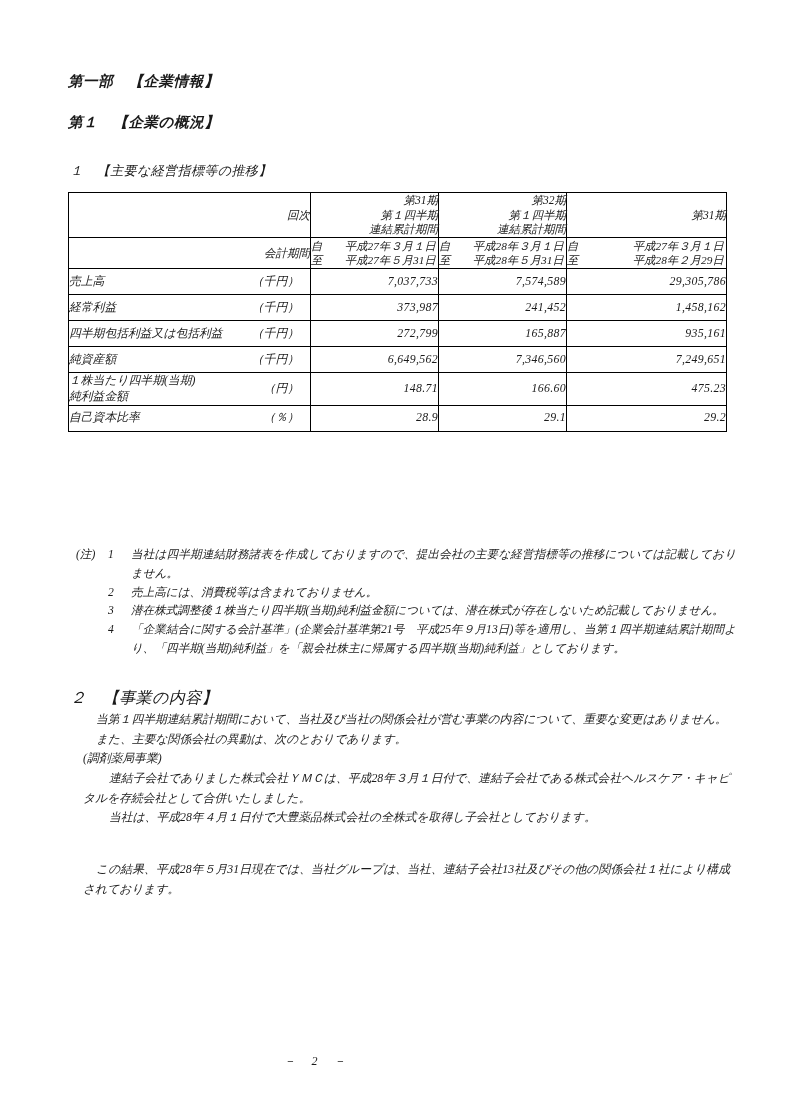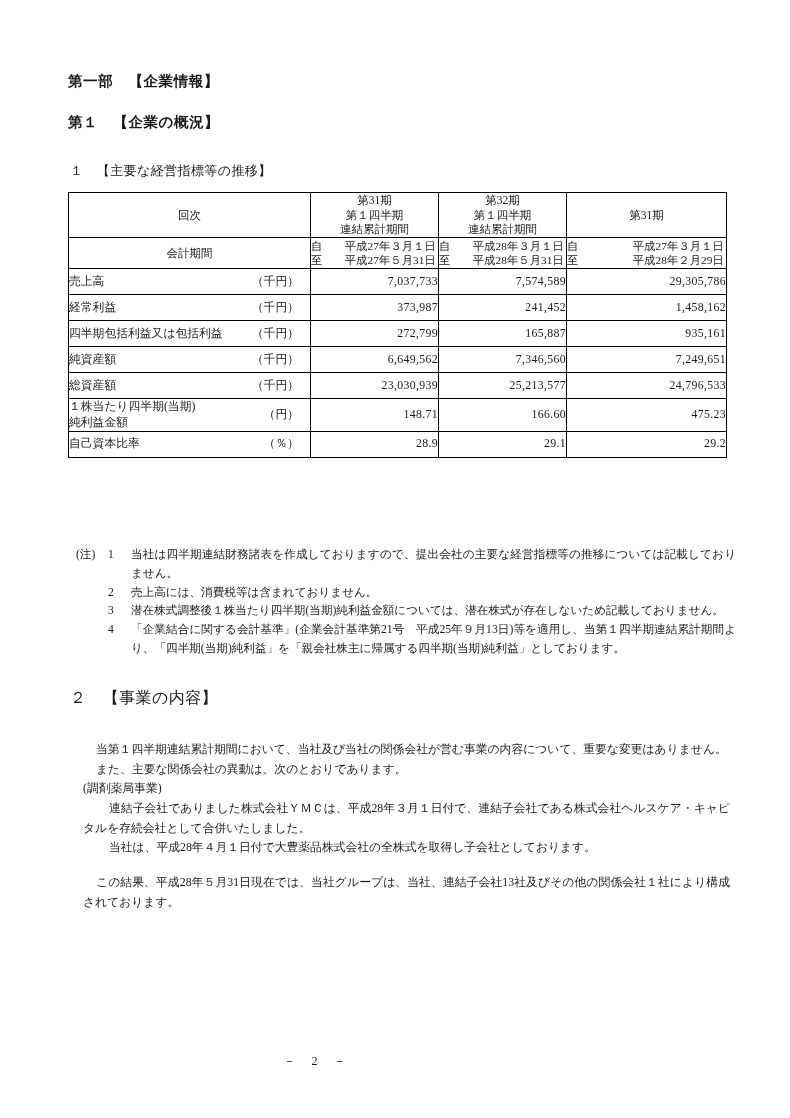--- a/index.html
+++ b/index.html
@@ -14,20 +14,21 @@
     position: relative;
     font-family: "Liberation Serif", "DejaVu Serif", serif;
     color: #1a1a1a;
     overflow: hidden;
   }
   .page {
     position: absolute;
     inset: 0;
     width: 631px;
     height: 1118px;
+    font-style: italic;
   }
 
   
   .h1-part {
     position: absolute;
     left: 68px;
     top: 72px;
     font-size: 14.5px;
     font-weight: bold;
     letter-spacing: 0.6px;
@@ -69,21 +70,21 @@
     padding: 0;
     vertical-align: middle;
     line-height: 1.28;
   }
   .col-label  { width: 242px; }
   .col-v1     { width: 128px; }
   .col-v2     { width: 128px; }
   .col-v3     { width: 160px; }
 
   .hdr-center {
-    text-align: center;
+    text-align: right;
     padding: 6px 4px 7px 4px;
     font-size: 11.5px;
     line-height: 1.42;
     white-space: pre-line;
   }
   .cell-label {
     padding: 7px 0 7px 8px;
     position: relative;
     height: 100%;
   }
@@ -175,40 +176,40 @@
     position: absolute;
     left: 70px;
     top: 688px;
     font-size: 16px;
     letter-spacing: 0.4px;
     white-space: pre;
   }
   .sec2-body {
     position: absolute;
     left: 70px;
-    top: 740px;
+    top: 710px;
     width: 660px;
     font-size: 11.8px;
     line-height: 1.67;
   }
   .p-indent1 {
     text-indent: 13px;
     text-align: justify;
     text-justify: inter-character;
   }
   .p-sub {
     text-indent: 0;
   }
   .p-deep {
     text-indent: 26px;
     text-align: justify;
     text-justify: inter-character;
   }
   .p-gap {
-    margin-top: 15px;
+    margin-top: 32px;
   }
   .indent-block {
     padding-left: 13px;
   }
 
   
   .footer {
     position: absolute;
     left: 0;
     right: 0;
@@ -317,31 +318,20 @@
             <td class="cell-label">
               <div class="label-flex">
                 <span class="label-text">純資産額</span>
                 <span class="label-unit">（千円）</span>
               </div>
             </td>
             <td class="cell-num">6,649,562</td>
             <td class="cell-num">7,346,560</td>
             <td class="cell-num">7,249,651</td>
           </tr>
-          <tr class="row-std">
-            <td class="cell-label">
-              <div class="label-flex">
-                <span class="label-text">総資産額</span>
-                <span class="label-unit">（千円）</span>
-              </div>
-            </td>
-            <td class="cell-num">23,030,939</td>
-            <td class="cell-num">25,213,577</td>
-            <td class="cell-num">24,796,533</td>
-          </tr>
           <tr class="row-two">
             <td class="cell-label">
               <div class="label-flex">
                 <span class="label-text">１株当たり四半期(当期)
 純利益金額</span>
                 <span class="label-unit">（円）</span>
               </div>
             </td>
             <td class="cell-num">148.71</td>
             <td class="cell-num">166.60</td>

